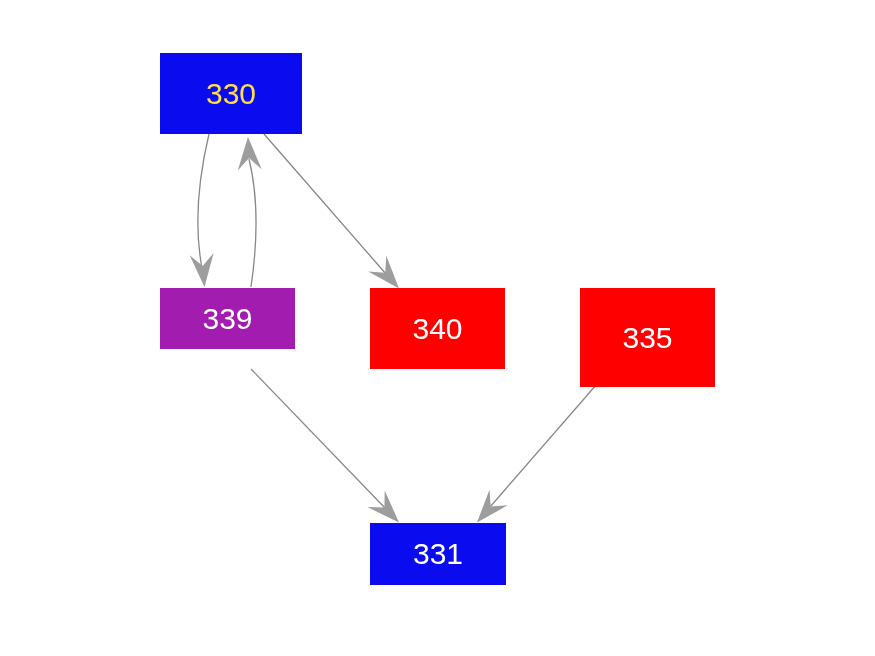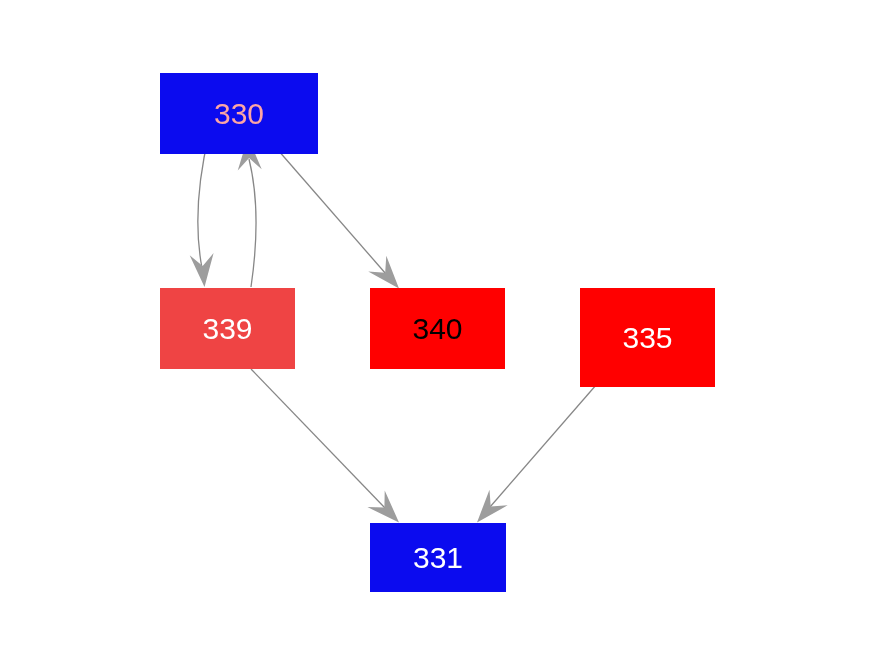--- a/index.html
+++ b/index.html
@@ -31,29 +31,29 @@
       <path d="M 251 287 Q 262 212 249 159" fill="none" stroke="#878787" stroke-width="1.3"></path>
       <path d="M 0 0 L -33 12 L -21 0 L -33 -12 Z" fill="#9d9d9d" transform="translate(248,137) rotate(-93)"></path>
       <path d="M 264 134 L 386 274" fill="none" stroke="#878787" stroke-width="1.3"></path>
       <path d="M 0 0 L -33 12 L -21 0 L -33 -12 Z" fill="#9d9d9d" transform="translate(399,288.5) rotate(48.8)"></path>
       <path d="M 251 369 L 385 508" fill="none" stroke="#878787" stroke-width="1.3"></path>
       <path d="M 0 0 L -33 12 L -21 0 L -33 -12 Z" fill="#9d9d9d" transform="translate(399,522.5) rotate(46)"></path>
       <path d="M 610 369 L 490 507" fill="none" stroke="#878787" stroke-width="1.3"></path>
       <path d="M 0 0 L -33 12 L -21 0 L -33 -12 Z" fill="#9d9d9d" transform="translate(477,522.5) rotate(130.8)"></path>
     </svg>
   <div class="node-layer" id="nodes">
-      <div class="node" style="left: 160px; top: 53px; width: 158px; height: 81px; background: rgb(11, 11, 239); color: #fca5a5; margin-top: 20px;">
+      <div class="node" style="left: 160px; top: 53px; width: 142px; height: 81px; background: rgb(11, 11, 239); color: #fde047;">
         <span>330</span>
       </div>
-      <div class="node" style="left: 160px; top: 288px; width: 135px; height: 81px; background: #ef4444; color: rgb(255, 255, 255);">
+      <div class="node" style="left: 160px; top: 288px; width: 135px; height: 61px; background: #a21caf; color: rgb(255, 255, 255);">
         <span>339</span>
       </div>
-      <div class="node" style="left: 370px; top: 288px; width: 135px; height: 81px; background: rgb(255, 0, 0); color: #000000;">
+      <div class="node" style="left: 370px; top: 288px; width: 135px; height: 81px; background: rgb(255, 0, 0); color: #ffffff;">
         <span>340</span>
       </div>
       <div class="node" style="left: 580px; top: 288px; width: 135px; height: 99px; background: rgb(255, 0, 0); color: rgb(255, 255, 255);">
         <span>335</span>
       </div>
-      <div class="node" style="left: 370px; top: 523px; width: 136px; height: 69px; background: rgb(11, 11, 239); color: rgb(255, 255, 255);">
+      <div class="node" style="left: 370px; top: 523px; width: 136px; height: 62px; background: rgb(11, 11, 239); color: rgb(255, 255, 255);">
         <span>331</span>
       </div>
     </div>
 </div>
 
 </body></html>

